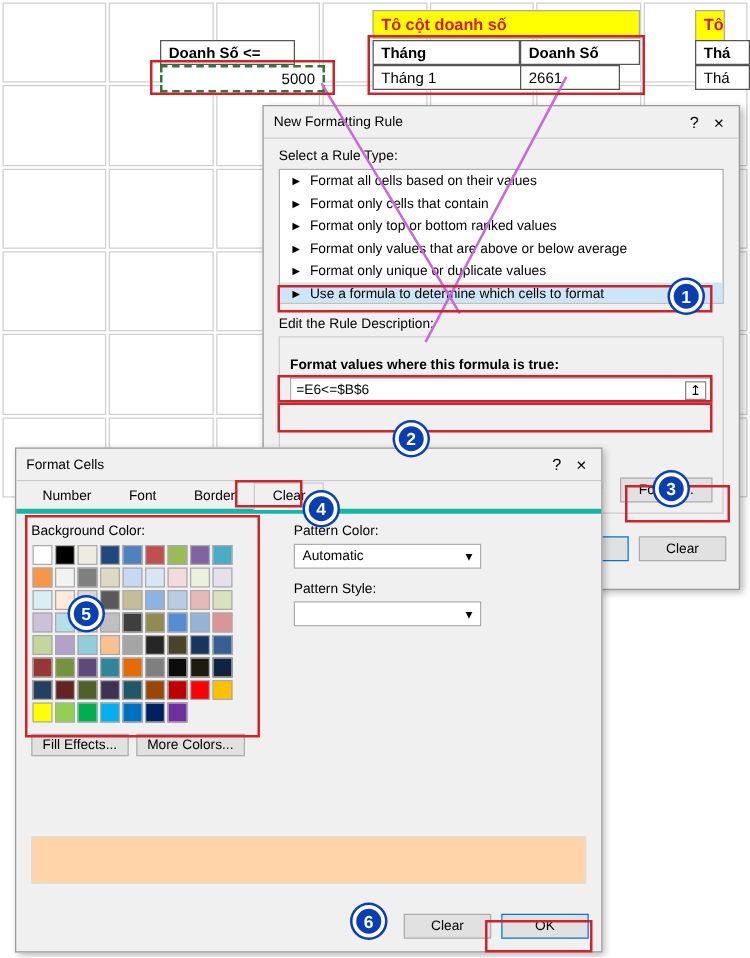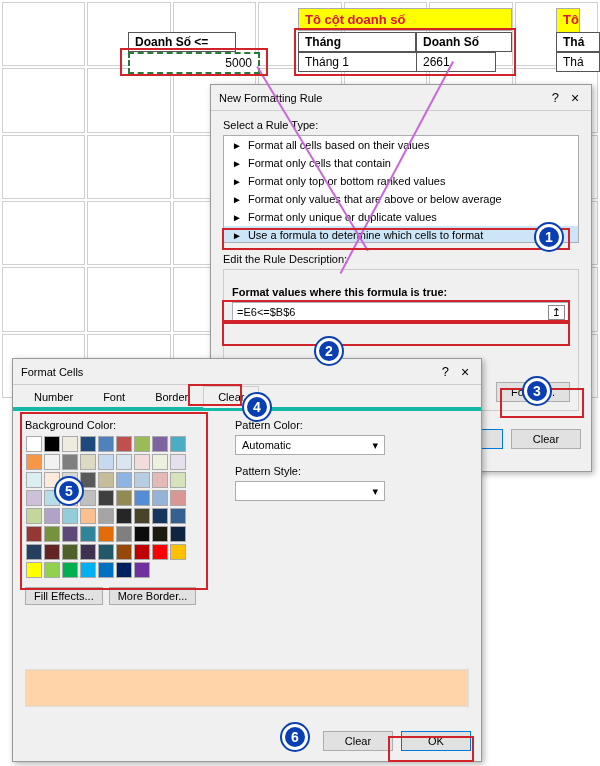--- a/index.html
+++ b/index.html
@@ -257,21 +257,21 @@
           <div class="sw" style="background: rgb(255, 255, 0);"></div>
           <div class="sw" style="background: rgb(146, 208, 80);"></div>
           <div class="sw" style="background: rgb(0, 176, 80);"></div>
           <div class="sw" style="background: rgb(0, 176, 240);"></div>
           <div class="sw" style="background: rgb(0, 112, 192);"></div>
           <div class="sw" style="background: rgb(0, 32, 96);"></div>
           <div class="sw" style="background: rgb(112, 48, 160);"></div>
         </div>
       <div style="display:flex;gap:6px;margin-top:8px">
         <button class="smallbtn">Fill Effects...</button>
-        <button class="smallbtn">More Border...</button>
+        <button class="smallbtn">More Colors...</button>
       </div>
     </div>
     <div>
       <div class="lbl">Pattern Color:</div>
       <div class="drop">
           <span>Automatic</span>
           <span>▾</span>
         </div>
       <div class="lbl" style="margin-top:10px">Pattern Style:</div>
       <div class="drop">

